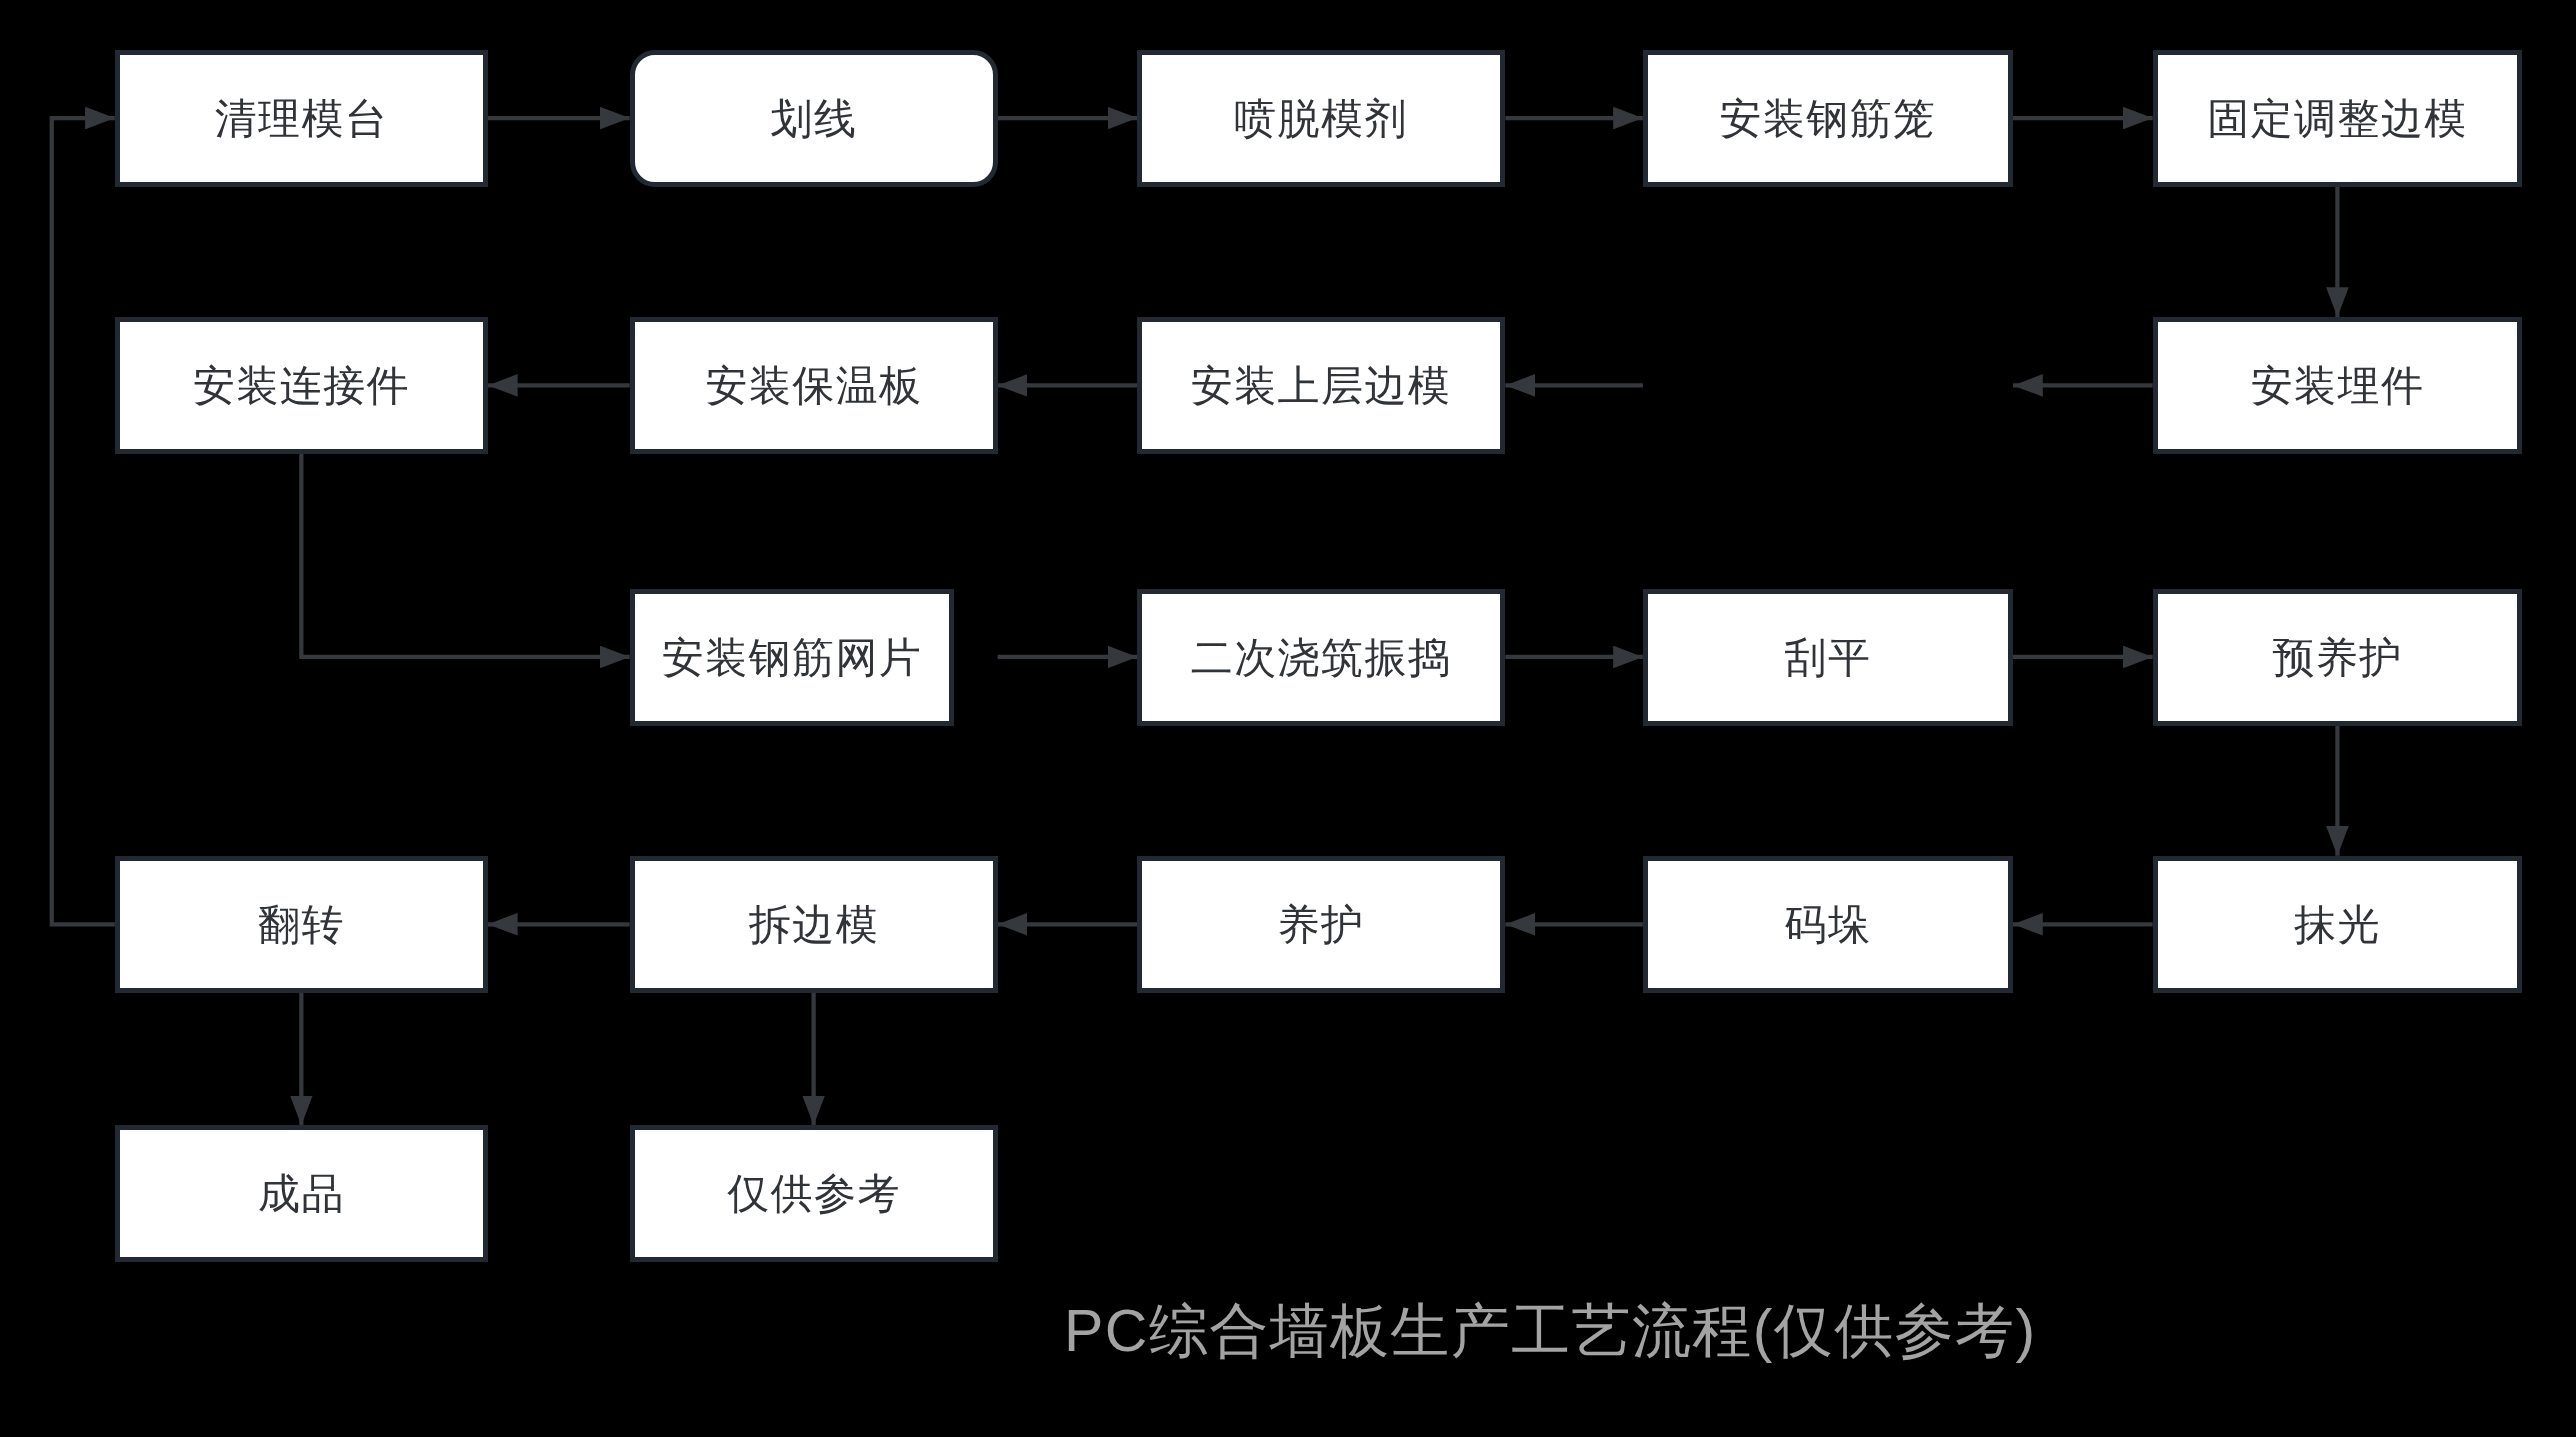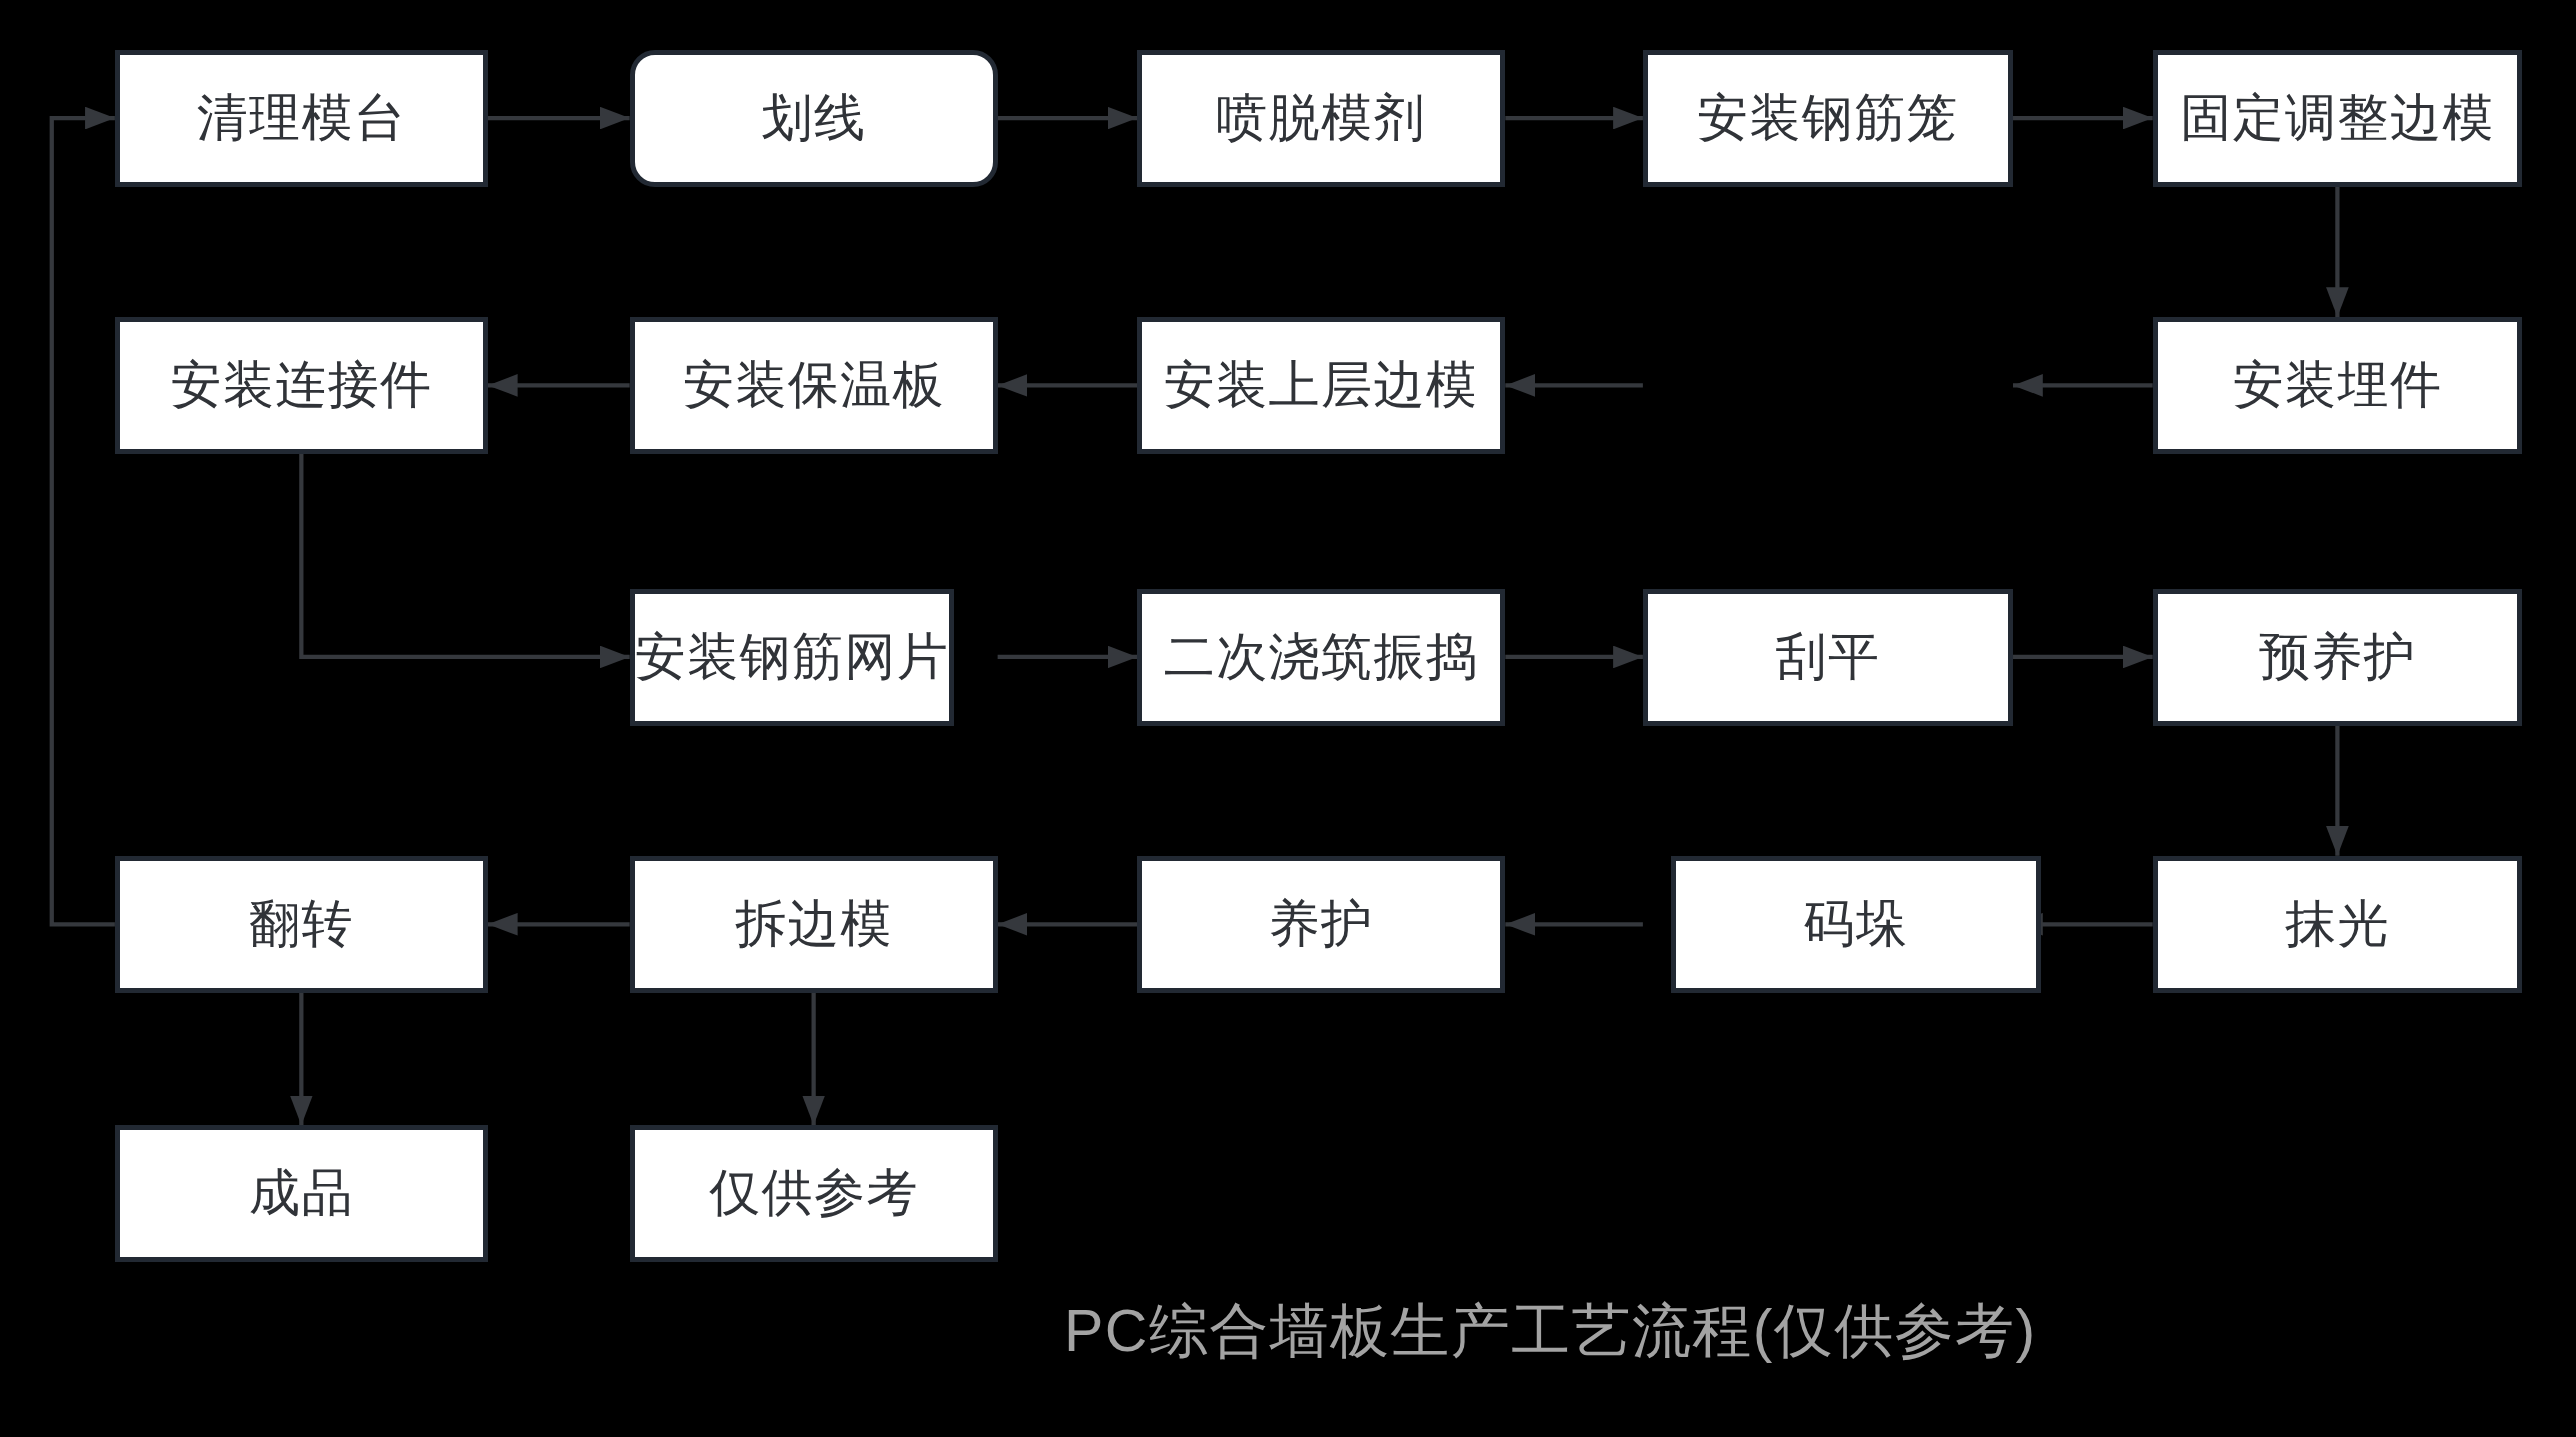--- a/index.html
+++ b/index.html
@@ -23,21 +23,21 @@
     height: 1438px;
   }
   .flow-node {
     position: absolute;
     box-sizing: border-box;
     background: #ffffff;
     border: 5px solid #222933;
     display: flex;
     align-items: center;
     justify-content: center;
-    font-size: 51px;
+    font-size: 42px;
     font-weight: 500;
     color: #303338;
     letter-spacing: 1.4px;
     white-space: nowrap;
   }
   .diagram-title {
     position: absolute;
     font-size: 59px;
     font-weight: 500;
     color: #a3a3a3;
@@ -87,18 +87,18 @@
     <div class="flow-node" style="left: 115px; top: 317px; width: 373px; height: 137px;">安装连接件</div>
     <div class="flow-node" style="left: 1137px; top: 317px; width: 368px; height: 137px;">安装上层边模</div>
     <div class="flow-node" style="left: 2153px; top: 317px; width: 369px; height: 137px;">安装埋件</div>
     <div class="flow-node" style="left: 630px; top: 589px; width: 324px; height: 137px;">安装钢筋网片</div>
     <div class="flow-node" style="left: 1137px; top: 589px; width: 368px; height: 137px;">二次浇筑振捣</div>
     <div class="flow-node" style="left: 1643px; top: 589px; width: 370px; height: 137px;">刮平</div>
     <div class="flow-node" style="left: 2153px; top: 589px; width: 369px; height: 137px;">预养护</div>
     <div class="flow-node" style="left: 115px; top: 856px; width: 373px; height: 137px;">翻转</div>
     <div class="flow-node" style="left: 630px; top: 856px; width: 368px; height: 137px;">拆边模</div>
     <div class="flow-node" style="left: 1137px; top: 856px; width: 368px; height: 137px; font-family: Liberation Serif, serif;">养护</div>
-    <div class="flow-node" style="left: 1643px; top: 856px; width: 370px; height: 137px; margin-left: 28px;">码垛</div>
+    <div class="flow-node" style="left: 1643px; top: 856px; width: 370px; height: 137px;">码垛</div>
     <div class="flow-node" style="left: 2153px; top: 856px; width: 369px; height: 137px;">抹光</div>
     <div class="flow-node" style="left: 115px; top: 1125px; width: 373px; height: 137px;">成品</div>
     <div class="flow-node" style="left: 630px; top: 1125px; width: 368px; height: 137px;">仅供参考</div>
   </div>
 
 
 </body></html>

